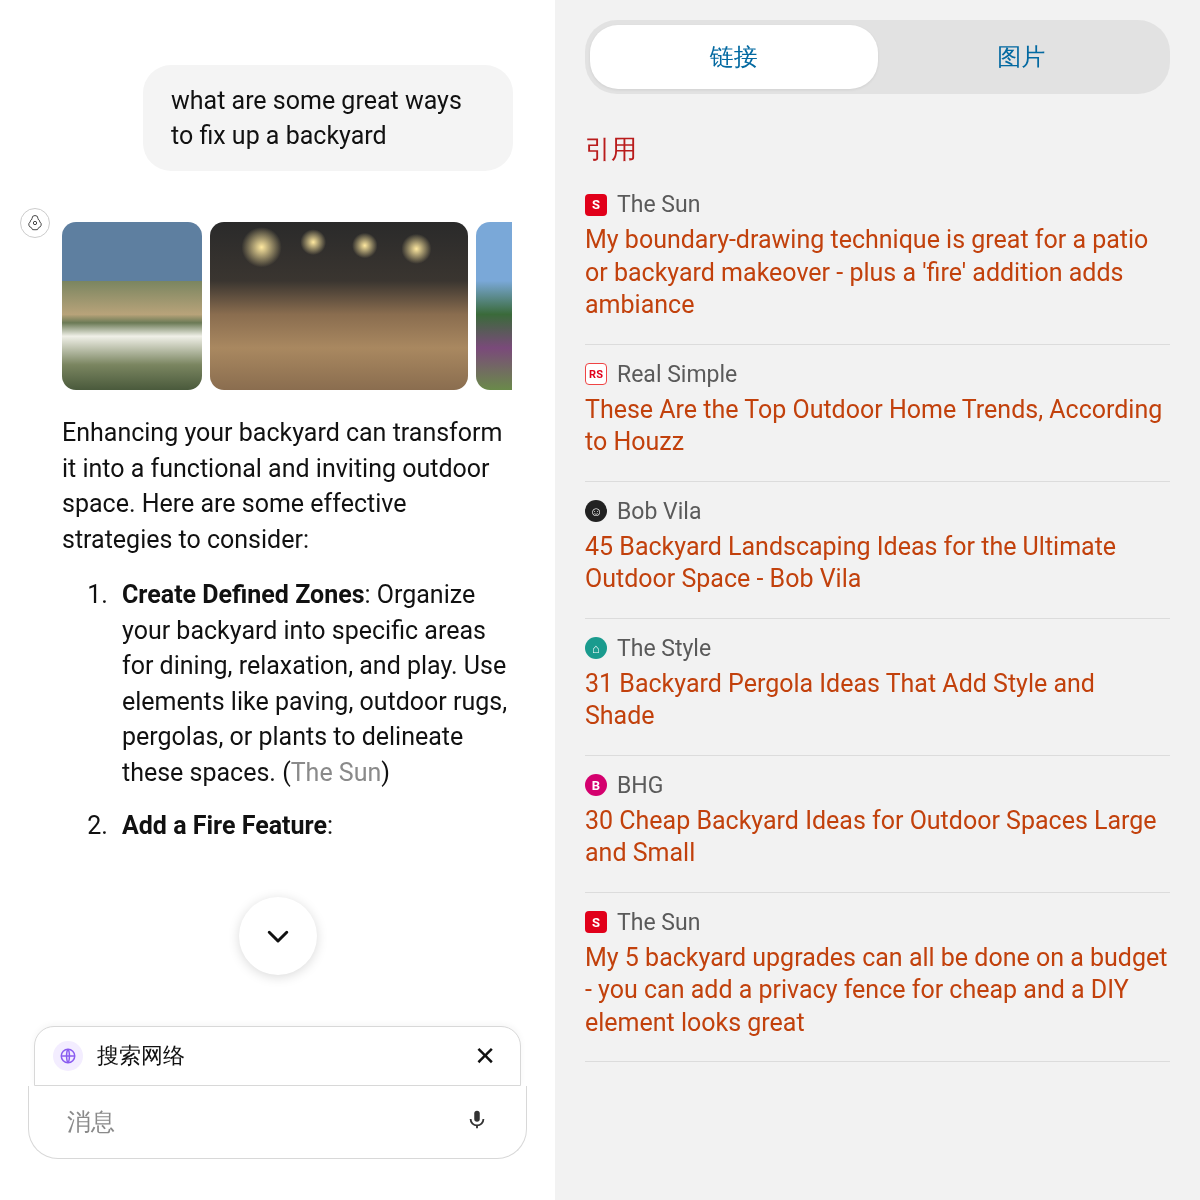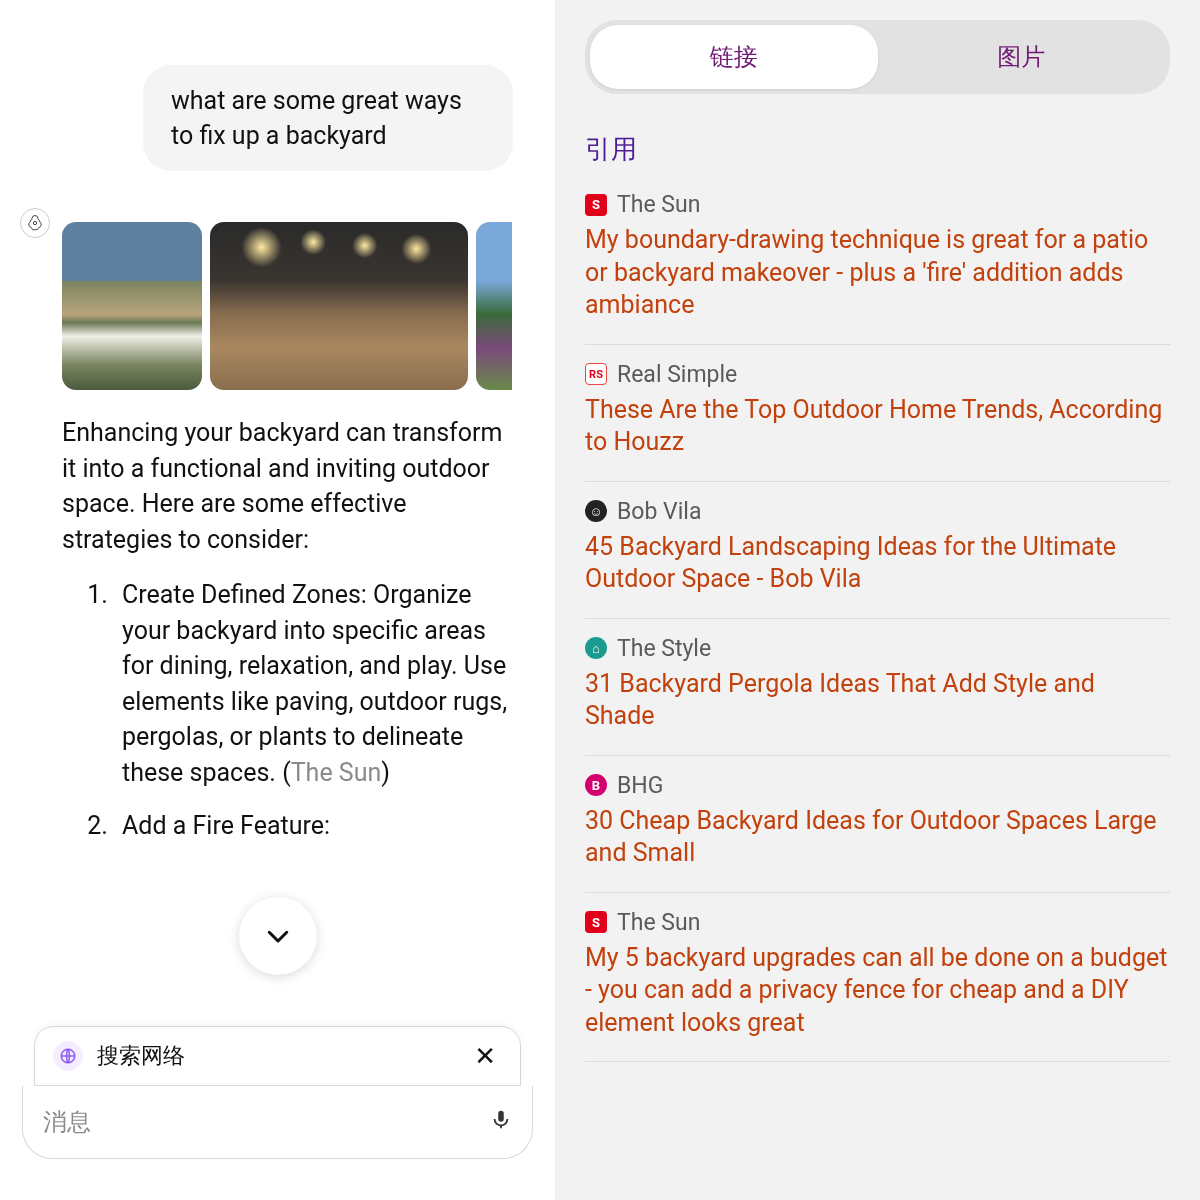--- a/index.html
+++ b/index.html
@@ -100,21 +100,21 @@
   .assistant-text ol {
     padding-left: 52px;
     list-style-position: outside;
   }
   .assistant-text ol li {
     margin-bottom: 18px;
     padding-left: 8px;
     font-size: 25px;
   }
   .assistant-text ol li::marker { font-weight: 400; }
-  .assistant-text ol li strong { font-weight: 400; }
+  .assistant-text ol li strong { font-weight: 700; }
   .cite-link { color: #8a8a8a; }
   .scroll-down-btn {
     position: absolute;
     bottom: 225px;
     left: 50%;
     transform: translateX(-50%);
     width: 78px;
     height: 78px;
     background: #fff;
     border-radius: 50%;
@@ -163,26 +163,26 @@
     color: #111;
     font-weight: 400;
     padding: 0 6px;
   }
   .msg-input {
     flex: 1;
     background: #fff;
     border: 1.5px solid #d8d8d8;
     border-top: none;
     border-radius: 0 0 30px 30px;
-    padding: 20px 20px;
+    padding: 20px 38px;
     font-size: 24px;
     color: #8a8a8a;
     display: flex;
     align-items: center;
-    margin: 0 2px;
+    margin: 0 8px;
     position: relative;
   }
   .msg-input .placeholder { flex:1; color:#8a8a8a; }
   .msg-input .mic { color:#333; }
   .voice-btn {
     position: absolute;
     right: 30px;
     bottom: 40px;
     width: 54px; height: 54px;
     background: #000;
@@ -196,31 +196,31 @@
     background: #e2e2e2;
     border-radius: 32px;
     padding: 5px;
     margin: 0 0 28px 0;
   }
   .tab {
     flex: 1;
     text-align: center;
     padding: 16px 0;
     font-size: 24px;
-    color: #701a75;
+    color: #0369a1;
     border-radius: 28px;
   }
   .tab.active {
     background: #fff;
     font-weight: 500;
     box-shadow: 0 1px 3px rgba(0,0,0,0.08);
   }
   .cite-header {
     font-size: 26px;
-    color: #4c1d95;
+    color: #b91c1c;
     margin: 10px 0 18px 0;
   }
   .cite-list { display: flex; flex-direction: column; }
   .cite-item {
     padding: 16px 0 22px 0;
     border-bottom: 1px solid #dcdcdc;
   }
   .cite-item:first-child { padding-top: 6px; }
   .cite-source {
     display: flex;

